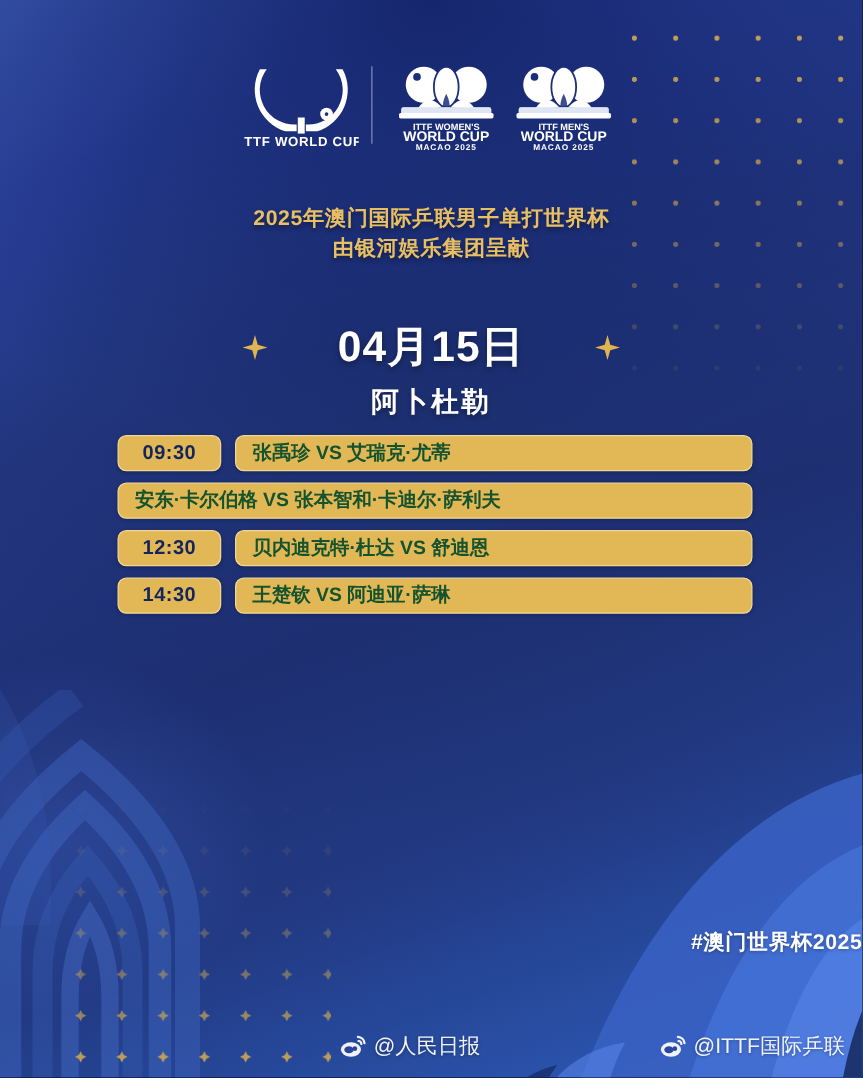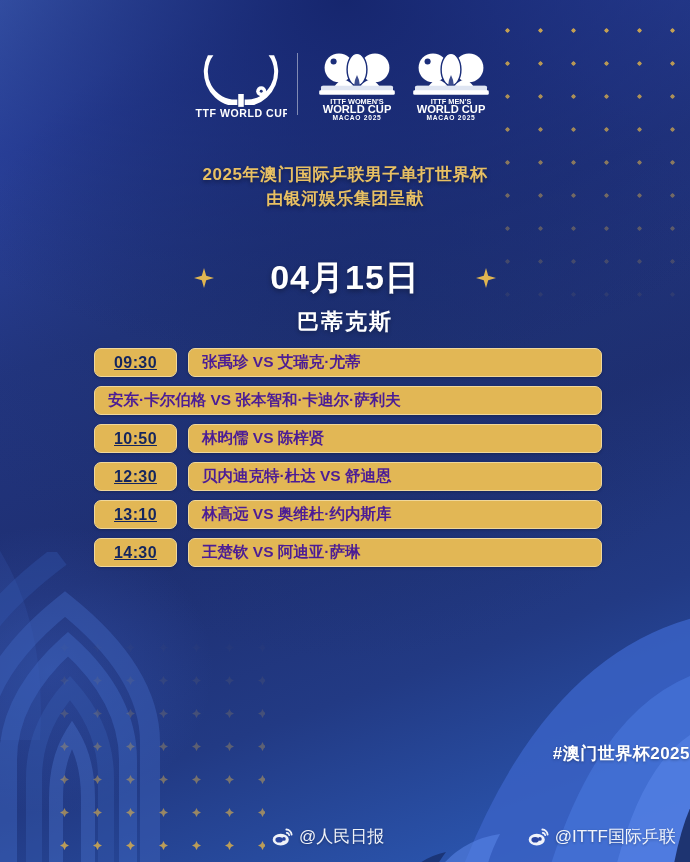--- a/index.html
+++ b/index.html
@@ -108,28 +108,27 @@
     width: 83px; height: 29px;
     border-radius: 7px;
     background: #e2b755;
     border: 1.5px solid #f0d79a;
     color: #14255e;
     font-size: 16px; font-weight: bold;
     letter-spacing: .4px;
     display: flex; align-items: center; justify-content: center;
     box-sizing: border-box;
     box-shadow: 0 1px 3px rgba(0,0,0,.22);
-    text-decoration: underline;
   }
   .match-bar {
     flex: 1 1 auto; height: 29px;
     border-radius: 7px;
     background: #e2b755;
     border: 1.5px solid #f0d79a;
-    color: #4c1d95;
+    color: #14532d;
     font-size: 15.5px; font-weight: bold;
     display: flex; align-items: center;
     padding-left: 13px;
     box-sizing: border-box;
     white-space: nowrap; overflow: hidden;
     box-shadow: 0 1px 3px rgba(0,0,0,.22);
   }
 
   
   .hashtag {
@@ -269,42 +268,34 @@
   <div class="date-block">
     <div class="date-row">
       <svg class="sparkle" viewBox="0 0 20 20">
         <path d="M10,0 L12.2,7.8 L20,10 L12.2,12.2 L10,20 L7.8,12.2 L0,10 L7.8,7.8 Z" fill="#e0b551"></path>
       </svg>
       <div class="date-main">04月15日</div>
       <svg class="sparkle" viewBox="0 0 20 20">
         <path d="M10,0 L12.2,7.8 L20,10 L12.2,12.2 L10,20 L7.8,12.2 L0,10 L7.8,7.8 Z" fill="#e0b551"></path>
       </svg>
     </div>
-    <div class="date-sub">巴蒂克斯</div>
+    <div class="date-sub">阿卜杜勒</div>
   </div>
 
   <div class="schedule">
     <div class="match-row">
       <div class="time-pill">09:30</div>
       <div class="match-bar">张禹珍 VS 艾瑞克·尤蒂</div>
     </div>
     <div class="match-row">
       <div class="match-bar">安东·卡尔伯格 VS 张本智和·卡迪尔·萨利夫</div>
     </div>
     <div class="match-row">
-      <div class="time-pill">10:50</div>
-      <div class="match-bar">林昀儒 VS 陈梓贤</div>
-    </div>
-    <div class="match-row">
       <div class="time-pill">12:30</div>
       <div class="match-bar">贝内迪克特·杜达 VS 舒迪恩</div>
-    </div>
-    <div class="match-row">
-      <div class="time-pill">13:10</div>
-      <div class="match-bar">林高远 VS 奥维杜·约内斯库</div>
     </div>
     <div class="match-row">
       <div class="time-pill">14:30</div>
       <div class="match-bar">王楚钦 VS 阿迪亚·萨琳</div>
     </div>
   </div>
 
   <div class="hashtag">#澳门世界杯2025</div>
 
   <div class="wm wm-left">

